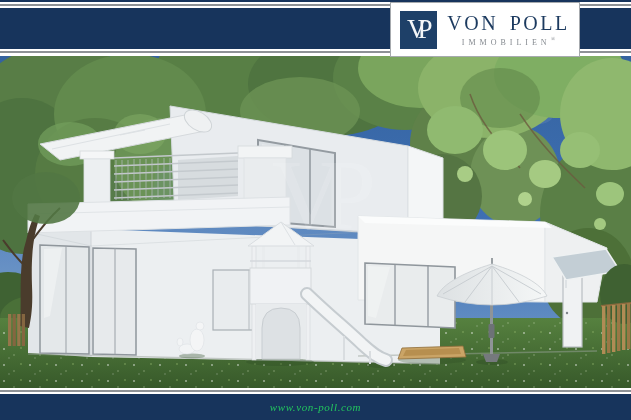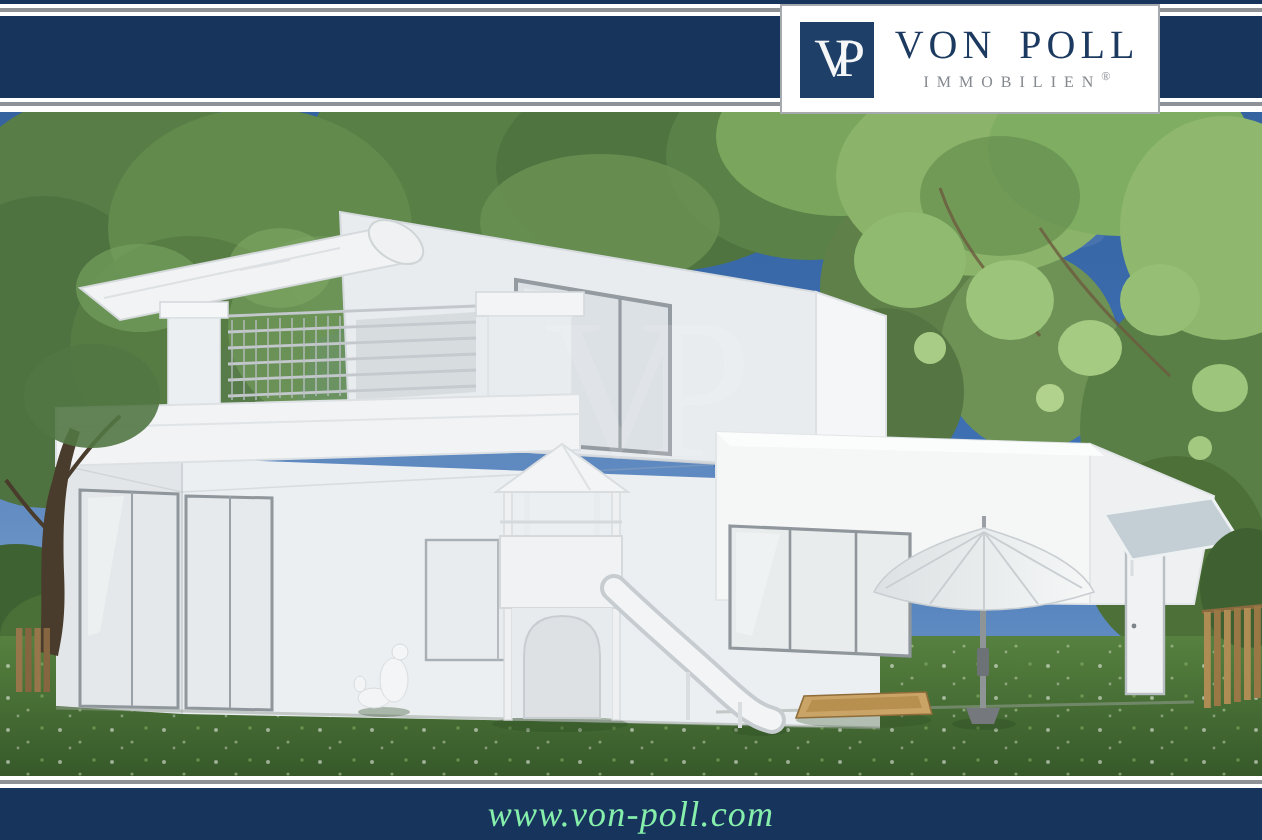--- a/index.html
+++ b/index.html
@@ -7,21 +7,21 @@
         font-family:"Liberation Serif", serif;}
   .bar{width:631px;}
   .rule-navy{height:2px;background:#17345c;}
   .rule-white2{height:2px;background:#ffffff;}
   .rule-white3{height:3px;background:#ffffff;}
   .rule-gray{height:2px;background:#8e9296;}
   .header-bar{height:41px;background:#17345c;}
   .photo{height:332px;position:relative;background:#6d9aca;}
   .photo svg{display:block;}
   .footer-bar{height:26px;background:#17345c;display:flex;align-items:center;justify-content:center;}
-  .footer-url{color:#86efac;font-style:italic;font-size:18px;letter-spacing:0.6px;}
+  .footer-url{color:#22c55e;font-style:italic;font-size:11px;letter-spacing:0.6px;}
   .logo-box{position:absolute;top:2px;left:390px;width:190px;height:55px;background:#ffffff;
             border:1px solid #a6aaae;box-sizing:border-box;display:flex;align-items:center;
             justify-content:center;gap:10px;z-index:5;}
   .vp-square{width:37px;height:38px;background:#1e4068;display:flex;align-items:center;
              justify-content:center;flex:0 0 auto;}
   .vp-mono{color:#f4f6f8;font-size:27px;line-height:1;letter-spacing:-9px;padding-right:7px;}
   .brand-text{display:flex;flex-direction:column;align-items:center;}
   .brand-name{color:#1c3a5f;font-size:20px;line-height:1;letter-spacing:2.5px;word-spacing:4px;white-space:nowrap;}
   .brand-sub{color:#84898f;font-size:8px;letter-spacing:4px;margin-top:3px;white-space:nowrap;}
   .brand-sub sup{font-size:6px;letter-spacing:0;}

